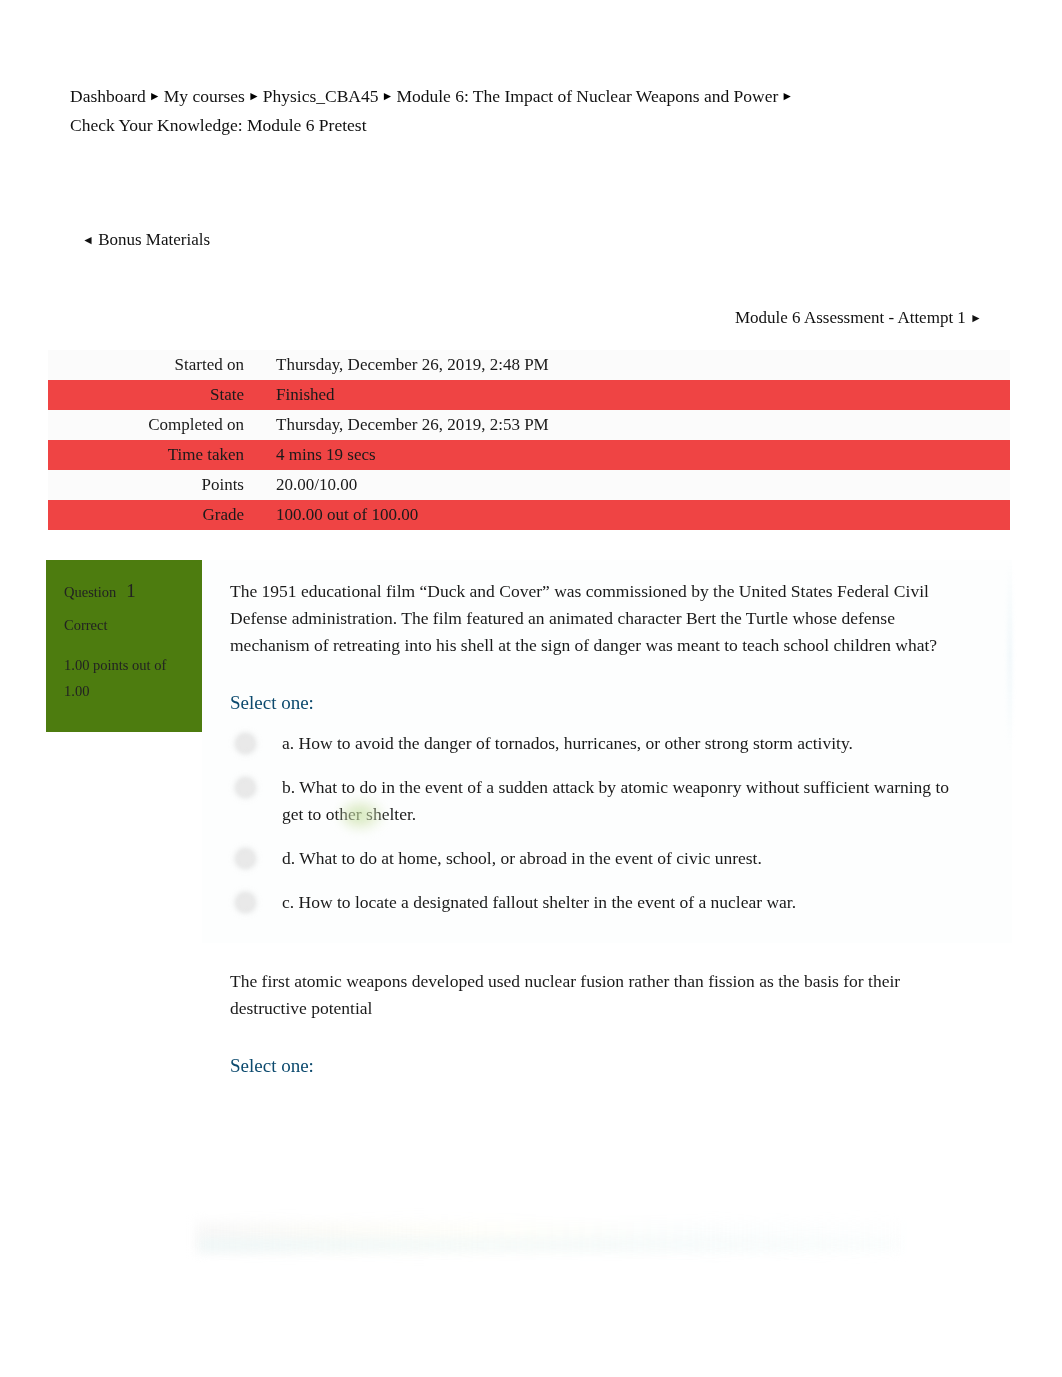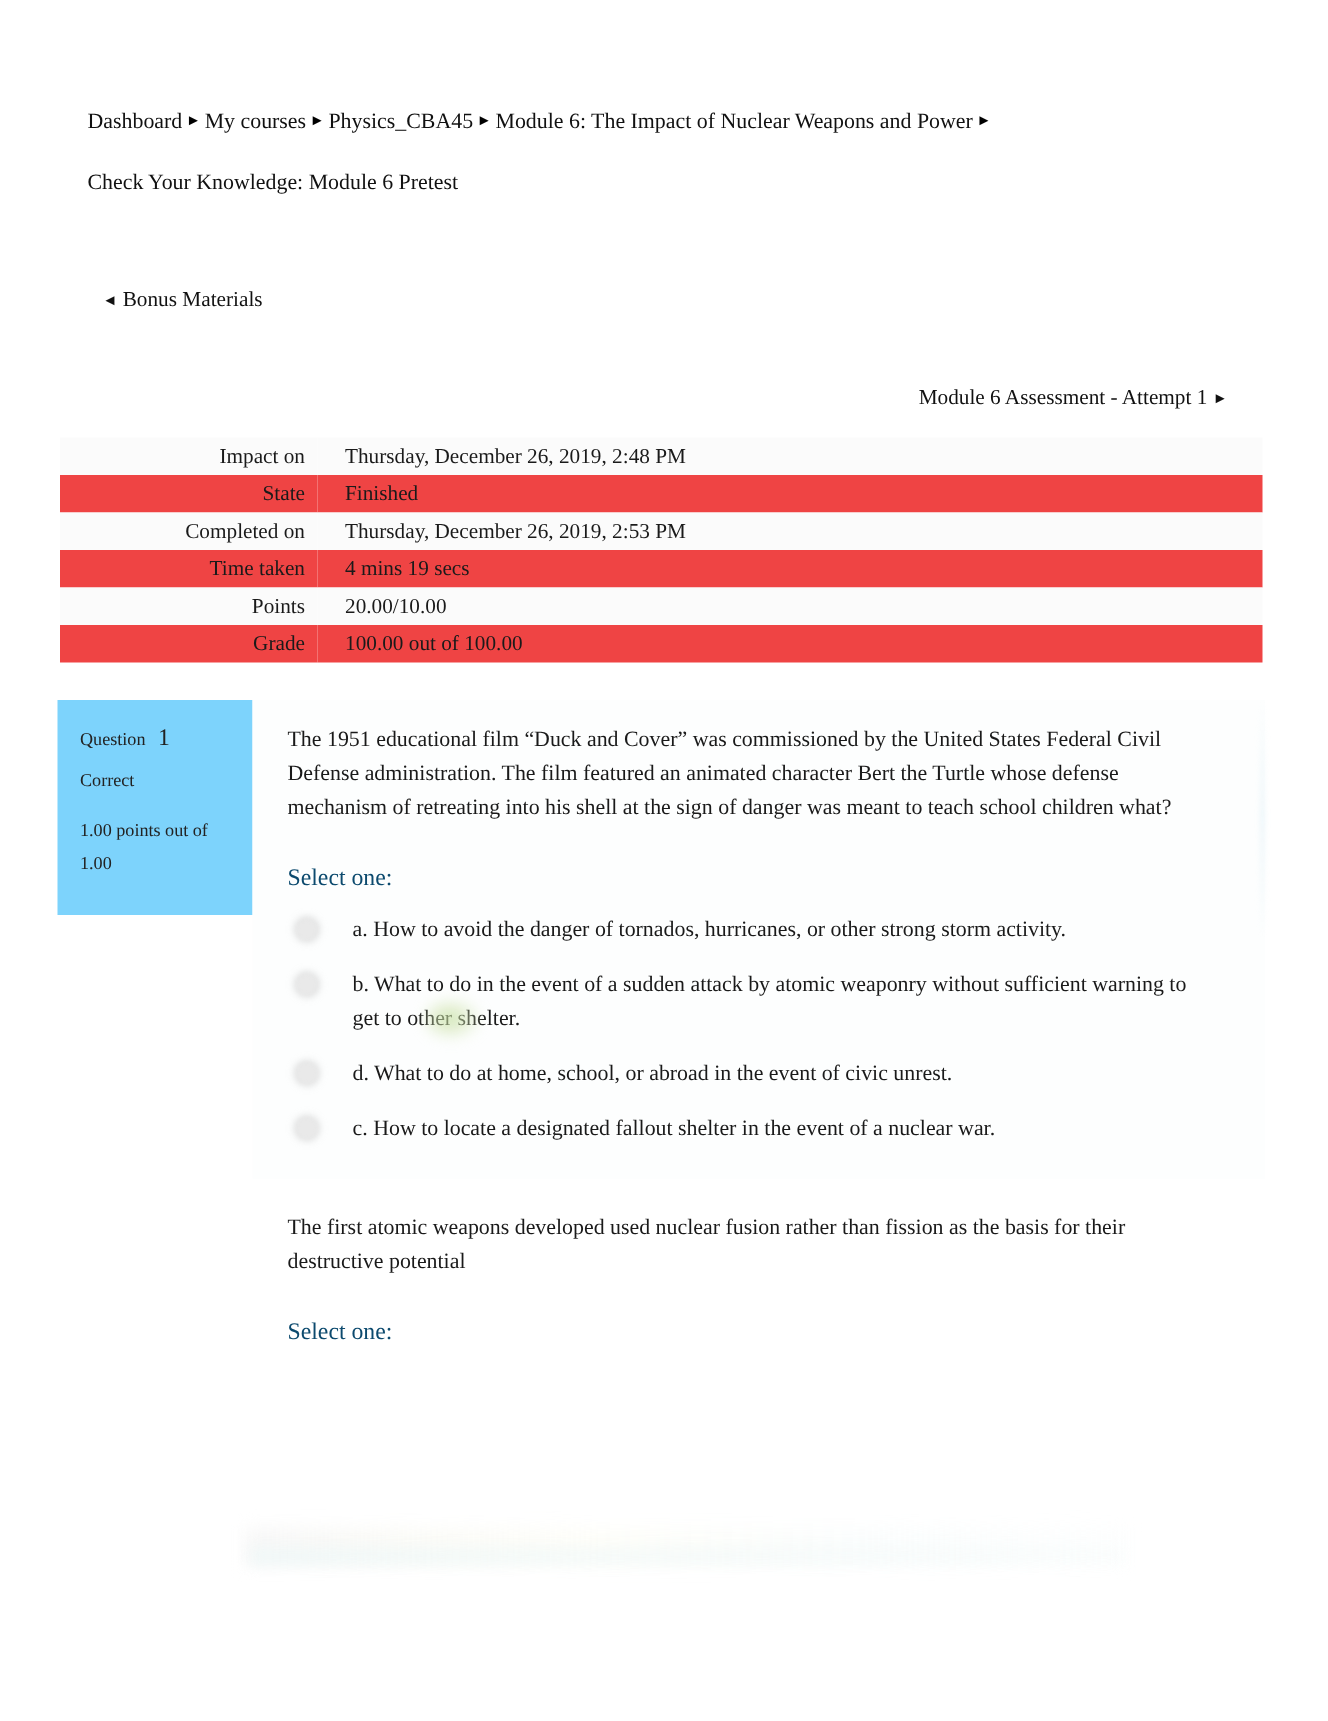--- a/index.html
+++ b/index.html
@@ -28,21 +28,21 @@
     text-align: justify;
     text-justify: inter-word;
   }
   .breadcrumb .crumb { white-space: nowrap; }
   .breadcrumb .sep {
     font-size: 12px;
     vertical-align: 2px;
     color: #000;
     padding: 0 3px;
   }
-  .breadcrumb .tail { text-align: left; margin-top: 20px; }
+  .breadcrumb .tail { text-align: left; }
 
   
   .nav-prev {
     position: absolute;
     left: 82px;
     top: 229px;
     font-size: 17px;
     line-height: 22px;
     color: #111;
     white-space: nowrap;
@@ -95,21 +95,21 @@
     position: absolute;
     left: 46px;
     top: 560px;
     width: 966px;
     display: flex;
     align-items: flex-start;
   }
   .q-info {
     width: 156px;
     flex: 0 0 156px;
-    background: #7dd3fc;
+    background: #4d7c0f;
     padding: 18px 12px 28px 18px;
     box-sizing: border-box;
     font-size: 14.5px;
     line-height: 26px;
     color: #222;
   }
   .q-info .q-num-row {
     white-space: nowrap;
   }
   .q-info .q-num {
@@ -243,21 +243,21 @@
 </div>
 
 <div class="nav-next">
   <span>Module 6 Assessment - Attempt 1</span>
   <span class="arrow-right">►</span>
 </div>
 
 <table class="summary">
   <tbody>
     <tr class="odd">
-      <th>Impact on</th>
+      <th>Started on</th>
       <td>Thursday, December 26, 2019, 2:48 PM</td>
     </tr>
     <tr class="even">
       <th>State</th>
       <td>Finished</td>
     </tr>
     <tr class="odd">
       <th>Completed on</th>
       <td>Thursday, December 26, 2019, 2:53 PM</td>
     </tr>

